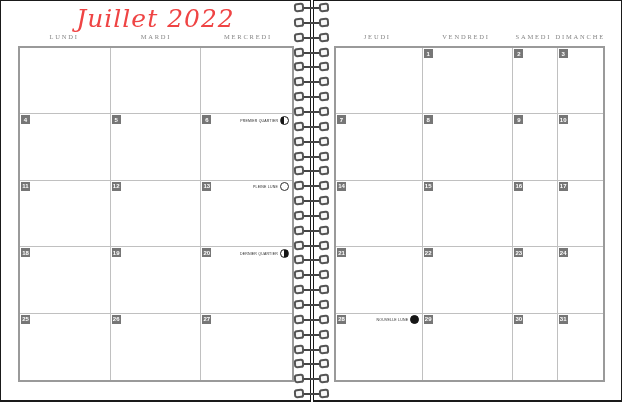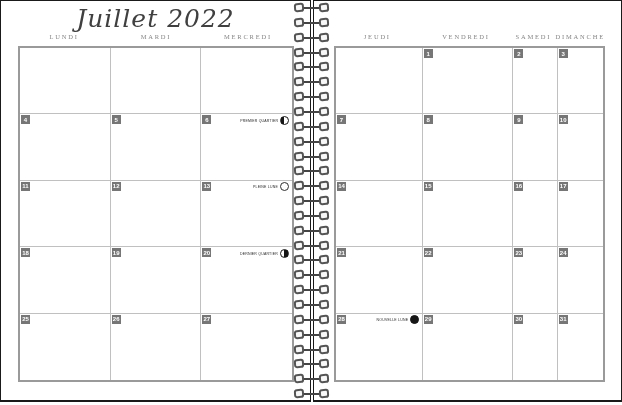--- a/index.html
+++ b/index.html
@@ -10,21 +10,21 @@
   .page {
     position:absolute; top:0; height:402px; background:#ffffff;
     border:1px solid #1a1a1a; border-bottom-width:2px; box-sizing:border-box;
   }
   #left-page  { left:0;     width:311px; }
   #right-page { left:313px; width:309px; }
 
   .month-title {
     position:absolute; top:3px; left:0; width:100%; text-align:center;
     font-family:"DejaVu Serif", serif; font-style:italic;
-    font-size:25px; color:#404040; letter-spacing:1px;
+    font-size:25px; color:#ef4444; letter-spacing:1px;
   }
 
   .headers { position:absolute; top:31px; display:grid; }
   #left-headers  { left:17px; width:276px; grid-template-columns:repeat(3,1fr); }
   #right-headers { left:20px; width:271px; grid-template-columns:88fr 92fr 45fr 46fr; }
   .day-header {
     text-align:center; font-family:"Liberation Serif", serif;
     font-size:6.5px; letter-spacing:1.8px; color:#868686; line-height:9px;
     white-space:nowrap; overflow:visible;
   }

